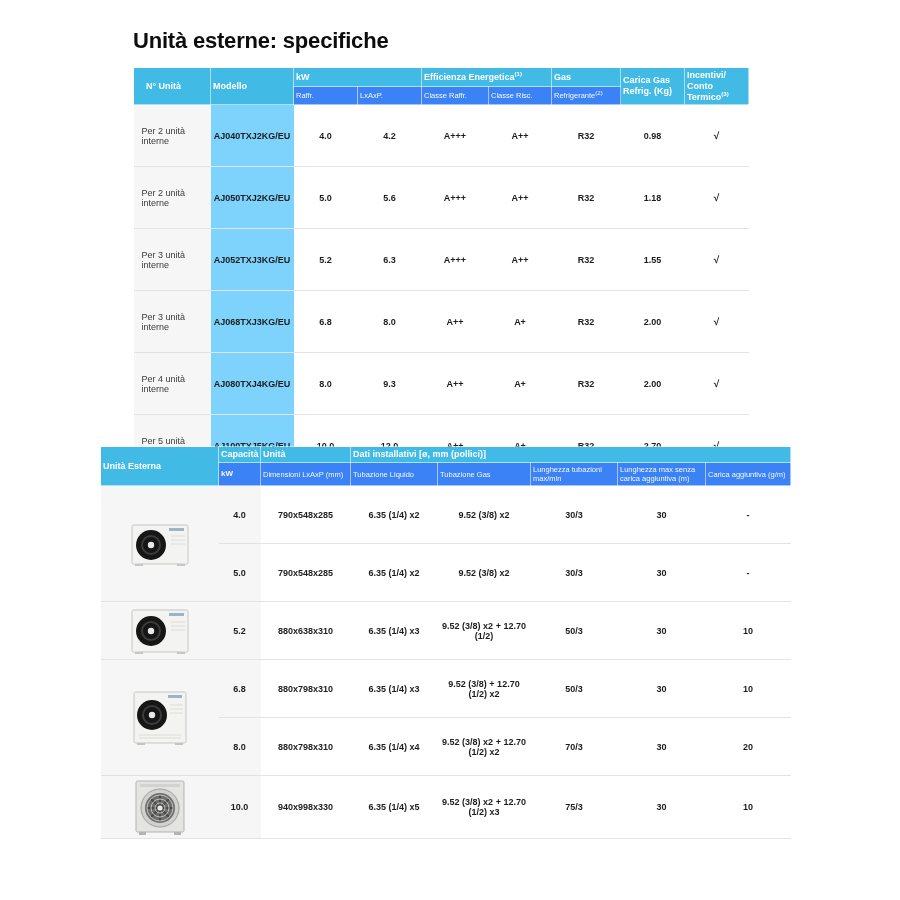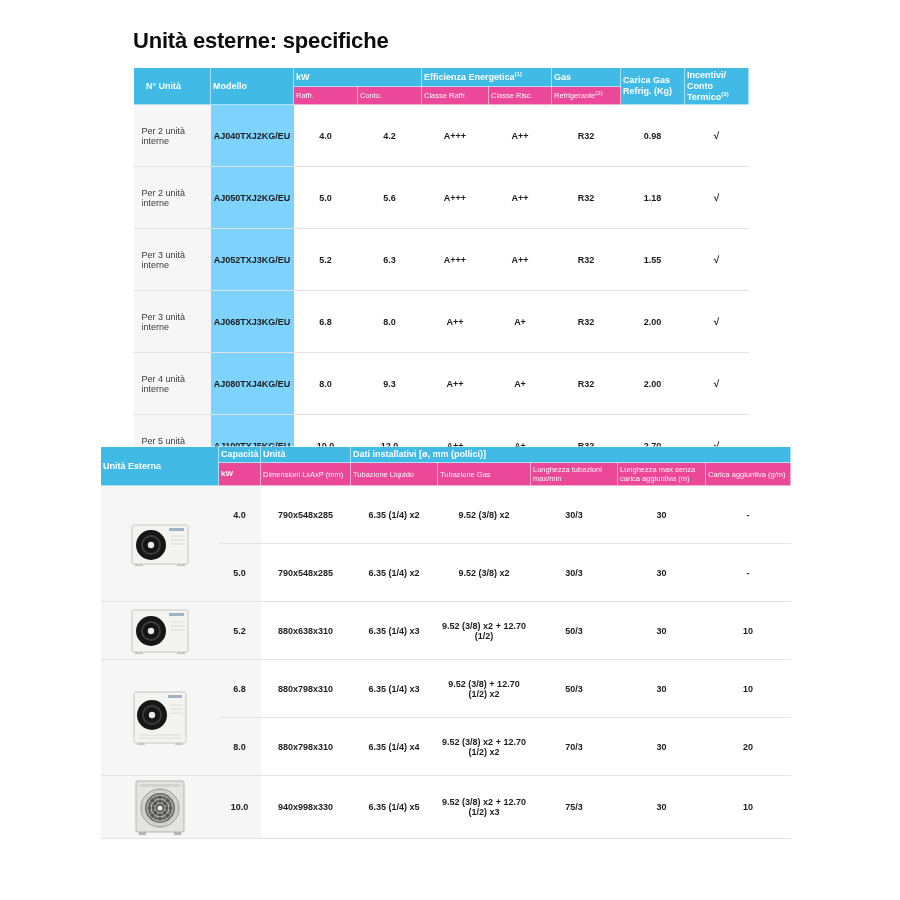--- a/index.html
+++ b/index.html
@@ -32,21 +32,21 @@
     font-size: 9px;
     line-height: 1.2;
     text-align: left;
     vertical-align: middle;
     border: 1px solid rgba(255,255,255,0.55);
     padding: 2px 2px;
   }
   thead tr.grp th { height: 16px; }
   thead tr.sub th {
     height: 15px;
-    background: #ec4899;
+    background: #3b82f6;
     font-size: 7.5px;
     font-weight: normal;
     color: rgba(255,255,255,0.95);
     margin-top: 28px;
   }
   thead th sup { font-size: 6px; vertical-align: super; line-height: 0; }
   thead th.span2 { height: 31px; }
   tbody td {
     font-size: 9px;
     text-align: center;
@@ -93,21 +93,21 @@
         <th rowspan="2" class="span2" style="text-align:left;padding-left:12px;">N° Unità</th>
         <th rowspan="2" class="span2">Modello</th>
         <th colspan="2">kW</th>
         <th colspan="2"><span>Efficienza Energetica</span><sup>(1)</sup></th>
         <th>Gas</th>
         <th rowspan="2" class="span2"><span>Carica Gas</span><br><span>Refrig. (Kg)</span></th>
         <th rowspan="2" class="span2"><span>Incentivi/</span><br><span>Conto Termico</span><sup>(3)</sup></th>
       </tr>
       <tr class="sub">
         <th>Raffr.</th>
-        <th>Conto.</th>
+        <th>LxAxP.</th>
         <th>Classe Raffr.</th>
         <th>Classe Risc.</th>
         <th><span>Refrigerante</span><sup>(2)</sup></th>
       </tr>
     </thead>
     <tbody>
       <tr>
         <td class="c1">Per 2 unità interne</td>
         <td class="c2">AJ040TXJ2KG/EU</td>
         <td>4.0</td>

